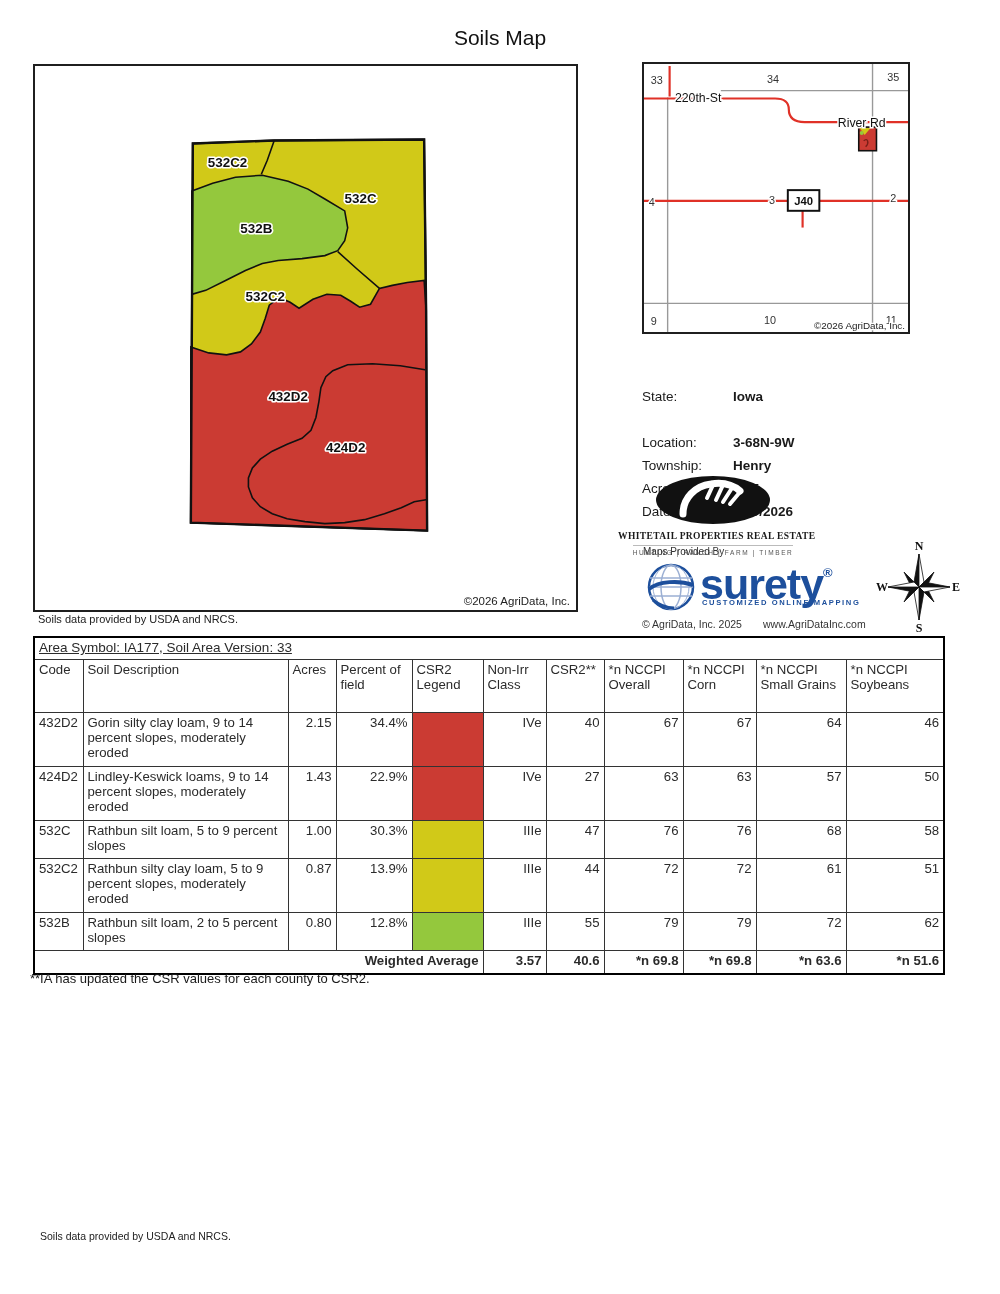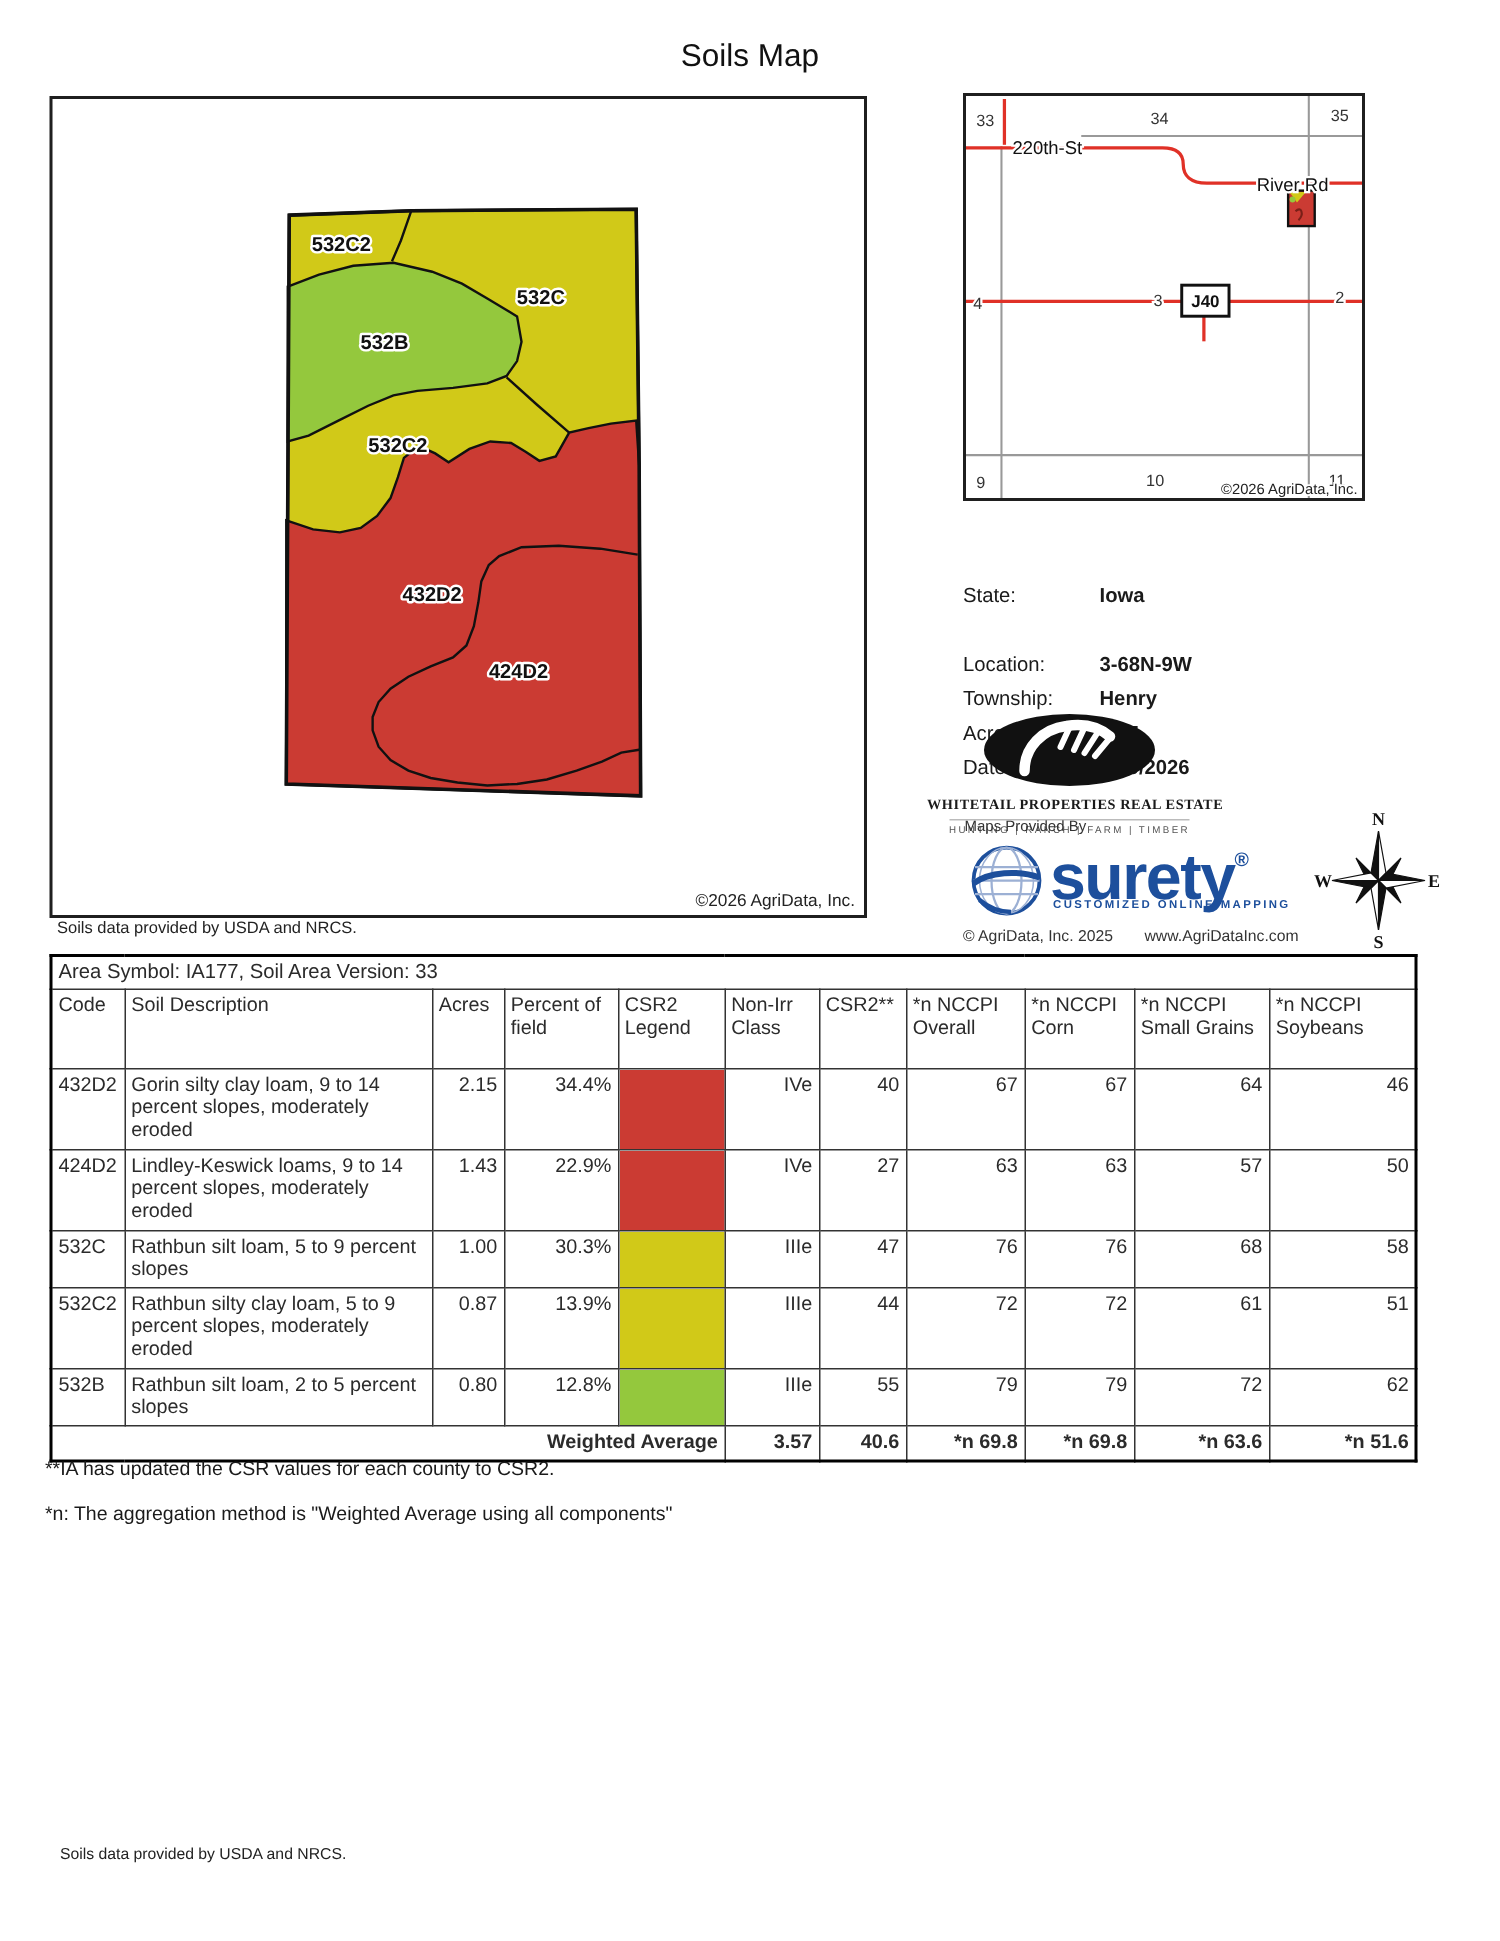--- a/index.html
+++ b/index.html
@@ -51,21 +51,21 @@
   .surety-tag{position:absolute;left:62px;top:42px;font-size:7.6px;font-weight:bold;
               letter-spacing:1.6px;color:#1d4f9c;white-space:nowrap;}
   .agri-copy{left:642px;top:618px;font-size:10.5px;color:#333;}
   .agri-web{left:763px;top:618px;font-size:10.5px;color:#333;}
 
   
   #soil-table{border-collapse:collapse;border:2px solid #000;width:910px;
               font-size:13.2px;color:#2b2b2b;table-layout:fixed;}
   #soil-table td{border:1px solid #333;padding:2px 4px;vertical-align:top;
                  overflow:hidden;}
-  #soil-table .area-row td{font-size:13.5px;height:17px;}
+  #soil-table .area-row td{font-size:13.5px;height:17px;text-decoration:underline;}
   #soil-table .hdr td{height:48px;}
   .r-tall td{height:49px;}
   .r-short td{height:33px;}
   .num{text-align:right;}
   .legend-cell{padding:0 !important;}
   .wavg td{font-weight:bold;height:18px;vertical-align:middle;margin-top:12px;}
 
   .footnote{left:30px;font-size:13px;color:#1a1a1a;}
   .footer-note{left:40px;top:1230px;font-size:10.5px;color:#222;}
 </style>
@@ -319,17 +319,16 @@
       <td class="num">40.6</td>
       <td class="num">*n 69.8</td>
       <td class="num">*n 69.8</td>
       <td class="num">*n 63.6</td>
       <td class="num">*n 51.6</td>
     </tr>
   </tbody>
     </table>
 
   <div class="abs footnote" style="top:971px;">**IA has updated the CSR values for each county to CSR2.</div>
-  <div class="abs footnote" style="top:1001px;">*n: The aggregation method is "Weighted Average using all components"</div>
 
   <div class="abs footer-note">Soils data provided by USDA and NRCS.</div>
 
 </div>
 
 </body></html>

